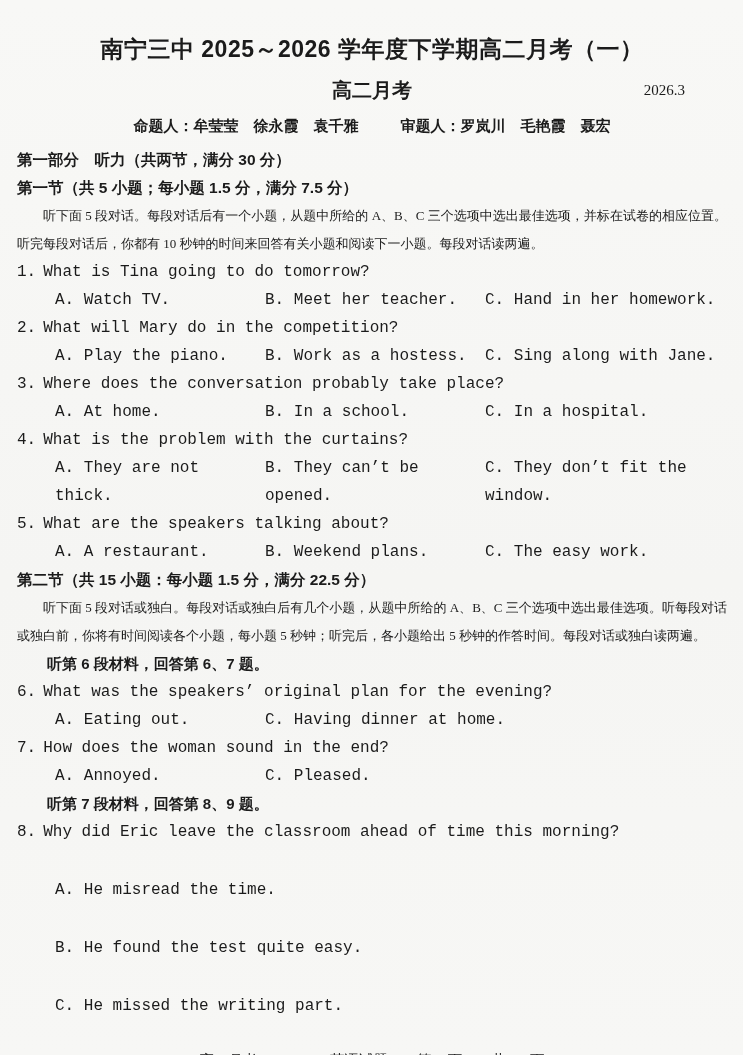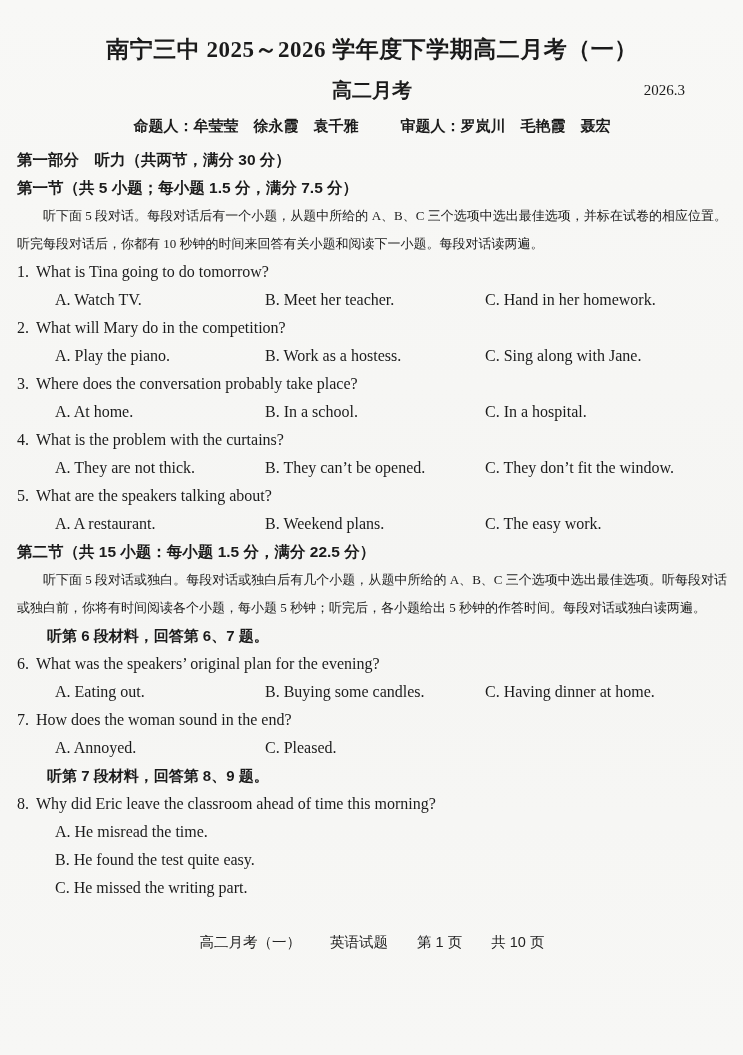--- a/index.html
+++ b/index.html
@@ -14,21 +14,21 @@
     height: 1055px;
     margin: 0 auto;
     background: linear-gradient(180deg, #f8f8f6 0%, #f5f5f3 55%, #f7f7f5 100%);
     box-sizing: border-box;
     padding: 36px 16px 0 17px;
     overflow: hidden;
   }
   .title {
     margin: 0;
     text-align: center;
-    font-family: Liberation Serif, serif;
+    font-family: Liberation Sans, sans-serif;
     font-weight: 700;
     font-size: 23px;
     line-height: 27px;
     letter-spacing: 0.5px;
   }
   .subject-row {
     position: relative;
     margin-top: 14px;
     height: 27px;
   }
@@ -74,33 +74,33 @@
     text-indent: 2em;
   }
   .note {
     font-family: "Liberation Sans", "DejaVu Sans", sans-serif;
     font-weight: 700;
     text-indent: 2em;
     line-height: 28px;
     font-size: 15px;
   }
   .en {
-    font-family: Liberation Serif, serif;
+    font-family: Liberation Mono, monospace;
     font-size: 16px;
     line-height: 28px;
   }
   .q-line .q-num { margin-right: 7px; }
   .q-options {
     display: flex;
     margin-left: 38px;
   }
   .q-options .opt-a { width: 210px; flex: 0 0 auto; }
   .q-options .opt-b { width: 220px; flex: 0 0 auto; }
   .q-options .opt-c { flex: 1 1 auto; }
-  .opt-stacked { margin-left: 38px; }
+  .opt-stacked { margin-left: 38px; margin-top: 30px; }
   .footer {
     margin-top: 30px;
     text-align: center;
     font-family: Liberation Sans, sans-serif;
     font-size: 14.5px;
     line-height: 20px;
     color: #222;
   }
 </style>
 </head>
@@ -174,21 +174,20 @@
     <div class="zh-bold">第二节（共 15 小题：每小题 1.5 分，满分 22.5 分）</div>
     <p class="zh para">听下面 5 段对话或独白。每段对话或独白后有几个小题，从题中所给的 A、B、C 三个选项中选出最佳选项。听每段对话或独白前，你将有时间阅读各个小题，每小题 5 秒钟；听完后，各小题给出 5 秒钟的作答时间。每段对话或独白读两遍。</p>
 
     <div class="note">听第 6 段材料，回答第 6、7 题。</div>
 
     <div class="en q-line">
       <span class="q-num">6.</span><span>What was the speakers’ original plan for the evening?</span>
     </div>
     <div class="en q-options">
       <span class="opt-a">A. Eating out.</span>
-      <span class="opt-b">B. Buying some candles.</span>
       <span class="opt-c">C. Having dinner at home.</span>
     </div>
 
     <div class="en q-line">
       <span class="q-num">7.</span><span>How does the woman sound in the end?</span>
     </div>
     <div class="en q-options">
       <span class="opt-a">A. Annoyed.</span>
       <span class="opt-c">C. Pleased.</span>
     </div>

